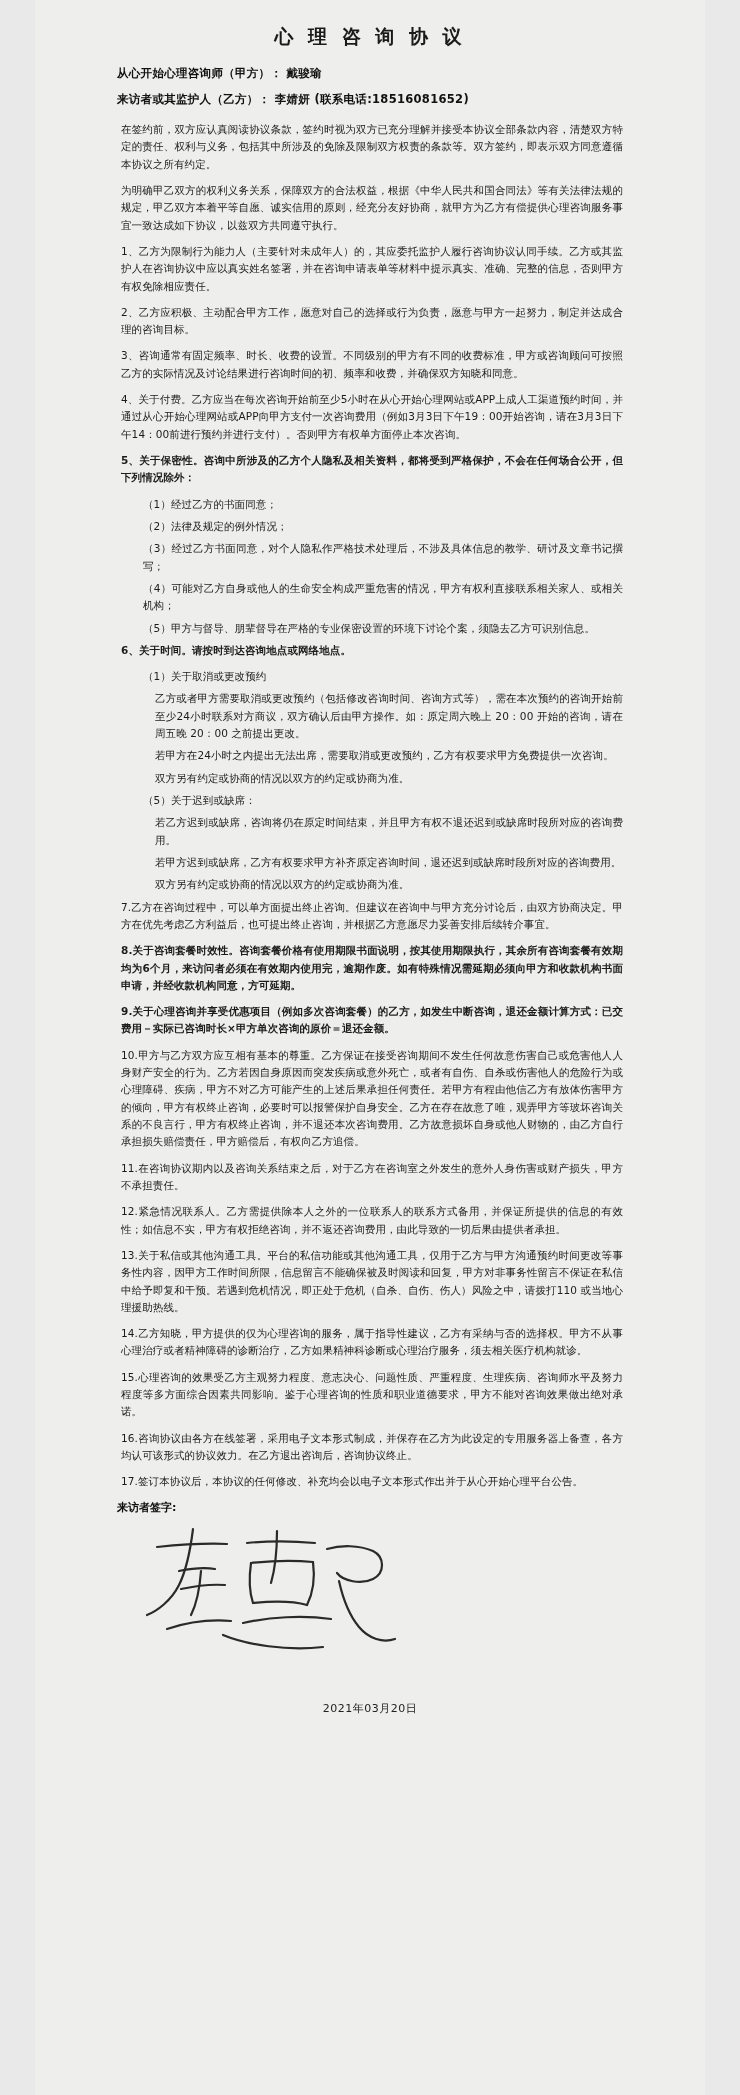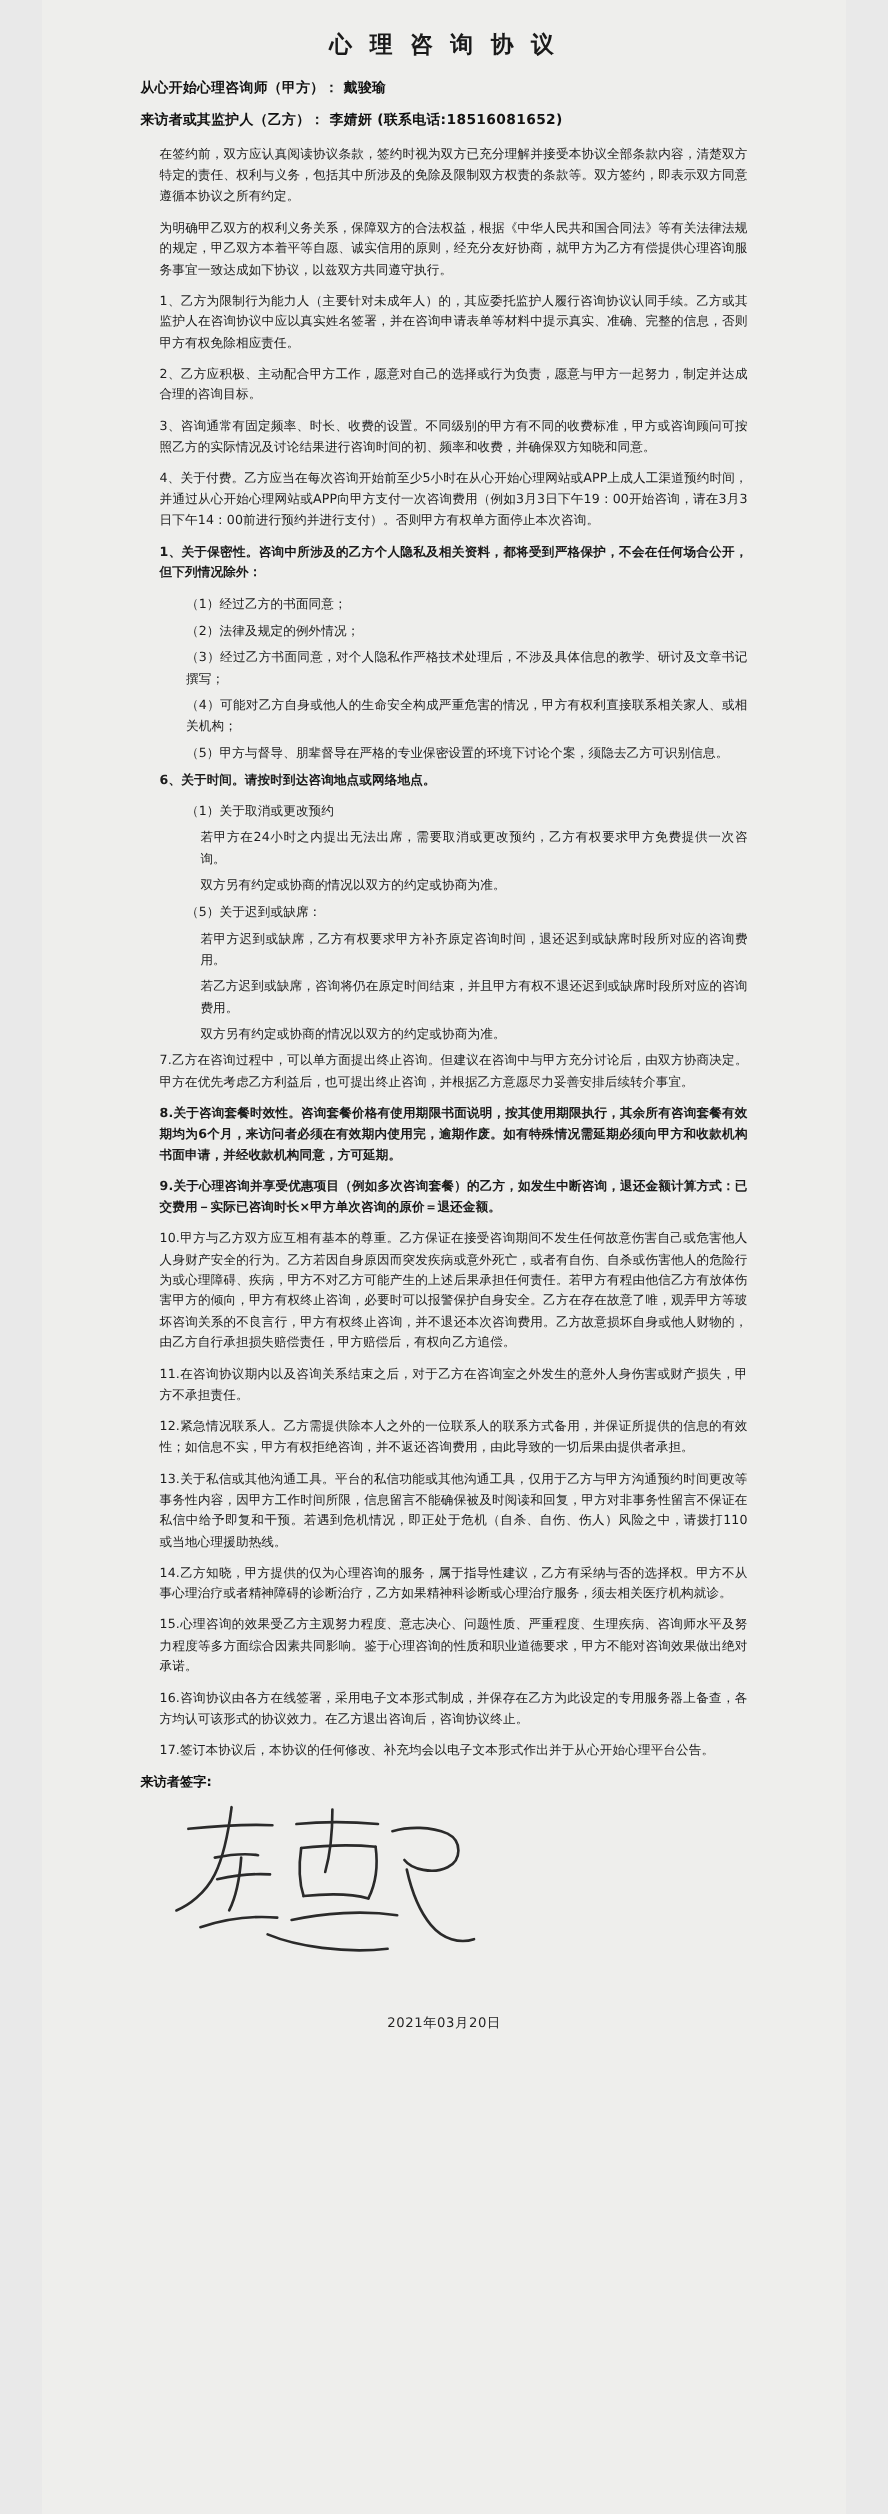--- a/index.html
+++ b/index.html
@@ -39,21 +39,21 @@
     margin: 0 0 11px 0;
     letter-spacing: 0.3px;
   }
   .party-line.second {
     margin-bottom: 14px;
   }
   p.para {
     font-size: 10.5px;
     line-height: 1.65;
     color: #1b1b1b;
-    margin: 0 0 9px 16px;
+    margin: 0 0 9px 4px;
     text-align: justify;
     letter-spacing: 0.1px;
   }
   p.para.bold {
     font-weight: bold;
   }
   p.indent1 {
     padding-left: 22px;
   }
   p.indent2 {
@@ -97,33 +97,34 @@
     <div class="party-line">从心开始心理咨询师（甲方）： 戴骏瑜</div>
     <div class="party-line second">来访者或其监护人（乙方）： 李婧妍 (联系电话:18516081652)</div>
 
     <div id="body-paragraphs">
         <p class="para">在签约前，双方应认真阅读协议条款，签约时视为双方已充分理解并接受本协议全部条款内容，清楚双方特定的责任、权利与义务，包括其中所涉及的免除及限制双方权责的条款等。双方签约，即表示双方同意遵循本协议之所有约定。</p>
         <p class="para">为明确甲乙双方的权利义务关系，保障双方的合法权益，根据《中华人民共和国合同法》等有关法律法规的规定，甲乙双方本着平等自愿、诚实信用的原则，经充分友好协商，就甲方为乙方有偿提供心理咨询服务事宜一致达成如下协议，以兹双方共同遵守执行。</p>
         <p class="para">1、乙方为限制行为能力人（主要针对未成年人）的，其应委托监护人履行咨询协议认同手续。乙方或其监护人在咨询协议中应以真实姓名签署，并在咨询申请表单等材料中提示真实、准确、完整的信息，否则甲方有权免除相应责任。</p>
         <p class="para">2、乙方应积极、主动配合甲方工作，愿意对自己的选择或行为负责，愿意与甲方一起努力，制定并达成合理的咨询目标。</p>
         <p class="para">3、咨询通常有固定频率、时长、收费的设置。不同级别的甲方有不同的收费标准，甲方或咨询顾问可按照乙方的实际情况及讨论结果进行咨询时间的初、频率和收费，并确保双方知晓和同意。</p>
         <p class="para">4、关于付费。乙方应当在每次咨询开始前至少5小时在从心开始心理网站或APP上成人工渠道预约时间，并通过从心开始心理网站或APP向甲方支付一次咨询费用（例如3月3日下午19：00开始咨询，请在3月3日下午14：00前进行预约并进行支付）。否则甲方有权单方面停止本次咨询。</p>
-        <p class="para bold">1、关于保密性。咨询中所涉及的乙方个人隐私及相关资料，都将受到严格保护，不会在任何场合公开，但下列情况除外：</p>
+        <p class="para bold">5、关于保密性。咨询中所涉及的乙方个人隐私及相关资料，都将受到严格保护，不会在任何场合公开，但下列情况除外：</p>
         <p class="para indent1 tight">（1）经过乙方的书面同意；</p>
         <p class="para indent1 tight">（2）法律及规定的例外情况；</p>
         <p class="para indent1 tight">（3）经过乙方书面同意，对个人隐私作严格技术处理后，不涉及具体信息的教学、研讨及文章书记撰写；</p>
         <p class="para indent1 tight">（4）可能对乙方自身或他人的生命安全构成严重危害的情况，甲方有权利直接联系相关家人、或相关机构；</p>
         <p class="para indent1 tight">（5）甲方与督导、朋辈督导在严格的专业保密设置的环境下讨论个案，须隐去乙方可识别信息。</p>
         <p class="para bold">6、关于时间。请按时到达咨询地点或网络地点。</p>
         <p class="para indent1 tight">（1）关于取消或更改预约</p>
+        <p class="para indent2 tight">乙方或者甲方需要取消或更改预约（包括修改咨询时间、咨询方式等），需在本次预约的咨询开始前至少24小时联系对方商议，双方确认后由甲方操作。如：原定周六晚上 20：00 开始的咨询，请在周五晚 20：00 之前提出更改。</p>
         <p class="para indent2 tight">若甲方在24小时之内提出无法出席，需要取消或更改预约，乙方有权要求甲方免费提供一次咨询。</p>
         <p class="para indent2 tight">双方另有约定或协商的情况以双方的约定或协商为准。</p>
         <p class="para indent1 tight">（5）关于迟到或缺席：</p>
+        <p class="para indent2 tight">若乙方迟到或缺席，咨询将仍在原定时间结束，并且甲方有权不退还迟到或缺席时段所对应的咨询费用。</p>
         <p class="para indent2 tight">若甲方迟到或缺席，乙方有权要求甲方补齐原定咨询时间，退还迟到或缺席时段所对应的咨询费用。</p>
-        <p class="para indent2 tight">若乙方迟到或缺席，咨询将仍在原定时间结束，并且甲方有权不退还迟到或缺席时段所对应的咨询费用。</p>
         <p class="para indent2 tight">双方另有约定或协商的情况以双方的约定或协商为准。</p>
         <p class="para">7.乙方在咨询过程中，可以单方面提出终止咨询。但建议在咨询中与甲方充分讨论后，由双方协商决定。甲方在优先考虑乙方利益后，也可提出终止咨询，并根据乙方意愿尽力妥善安排后续转介事宜。</p>
         <p class="para bold">8.关于咨询套餐时效性。咨询套餐价格有使用期限书面说明，按其使用期限执行，其余所有咨询套餐有效期均为6个月，来访问者必须在有效期内使用完，逾期作废。如有特殊情况需延期必须向甲方和收款机构书面申请，并经收款机构同意，方可延期。</p>
         <p class="para bold">9.关于心理咨询并享受优惠项目（例如多次咨询套餐）的乙方，如发生中断咨询，退还金额计算方式：已交费用－实际已咨询时长×甲方单次咨询的原价＝退还金额。</p>
         <p class="para">10.甲方与乙方双方应互相有基本的尊重。乙方保证在接受咨询期间不发生任何故意伤害自己或危害他人人身财产安全的行为。乙方若因自身原因而突发疾病或意外死亡，或者有自伤、自杀或伤害他人的危险行为或心理障碍、疾病，甲方不对乙方可能产生的上述后果承担任何责任。若甲方有程由他信乙方有放体伤害甲方的倾向，甲方有权终止咨询，必要时可以报警保护自身安全。乙方在存在故意了唯，观弄甲方等玻坏咨询关系的不良言行，甲方有权终止咨询，并不退还本次咨询费用。乙方故意损坏自身或他人财物的，由乙方自行承担损失赔偿责任，甲方赔偿后，有权向乙方追偿。</p>
         <p class="para">11.在咨询协议期内以及咨询关系结束之后，对于乙方在咨询室之外发生的意外人身伤害或财产损失，甲方不承担责任。</p>
         <p class="para">12.紧急情况联系人。乙方需提供除本人之外的一位联系人的联系方式备用，并保证所提供的信息的有效性；如信息不实，甲方有权拒绝咨询，并不返还咨询费用，由此导致的一切后果由提供者承担。</p>
         <p class="para">13.关于私信或其他沟通工具。平台的私信功能或其他沟通工具，仅用于乙方与甲方沟通预约时间更改等事务性内容，因甲方工作时间所限，信息留言不能确保被及时阅读和回复，甲方对非事务性留言不保证在私信中给予即复和干预。若遇到危机情况，即正处于危机（自杀、自伤、伤人）风险之中，请拨打110 或当地心理援助热线。</p>
         <p class="para">14.乙方知晓，甲方提供的仅为心理咨询的服务，属于指导性建议，乙方有采纳与否的选择权。甲方不从事心理治疗或者精神障碍的诊断治疗，乙方如果精神科诊断或心理治疗服务，须去相关医疗机构就诊。</p>
         <p class="para">15.心理咨询的效果受乙方主观努力程度、意志决心、问题性质、严重程度、生理疾病、咨询师水平及努力程度等多方面综合因素共同影响。鉴于心理咨询的性质和职业道德要求，甲方不能对咨询效果做出绝对承诺。</p>

